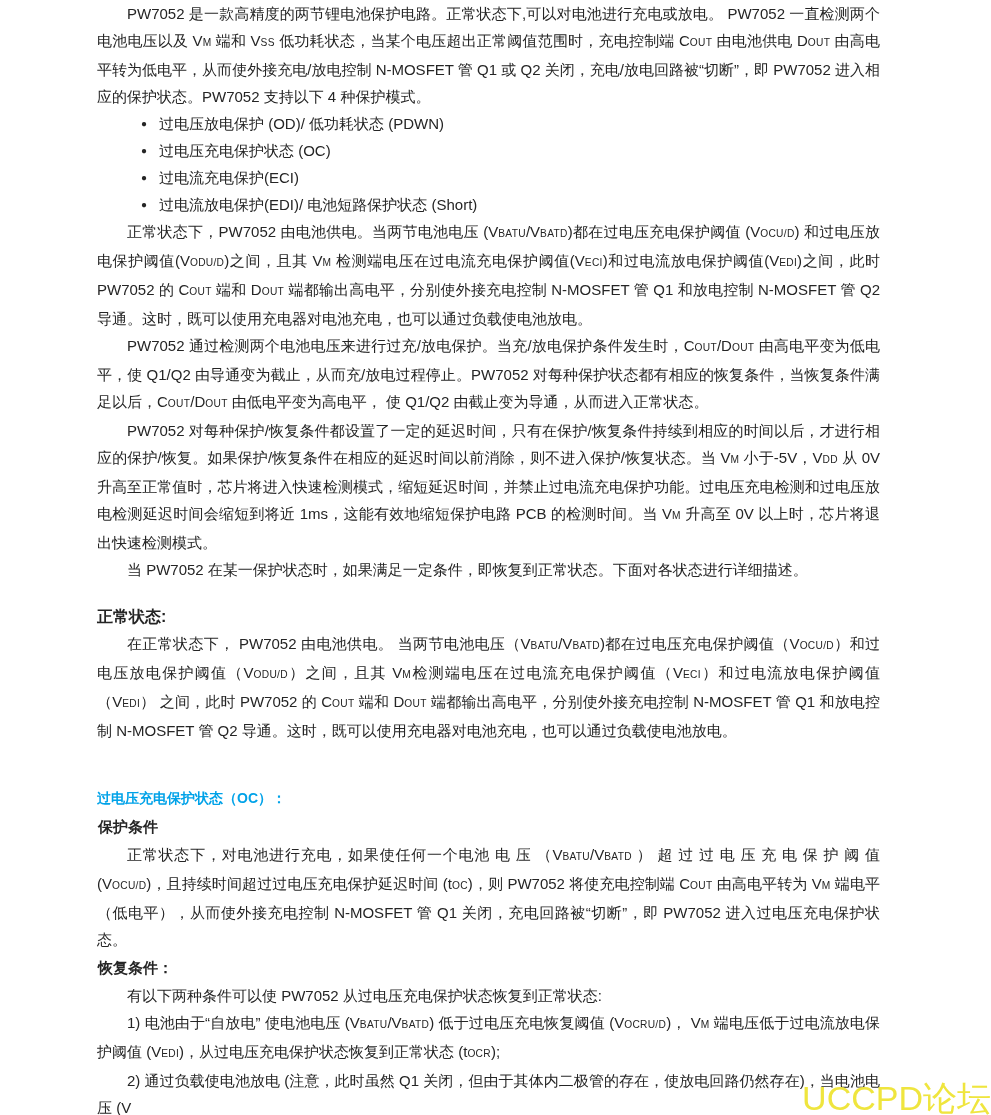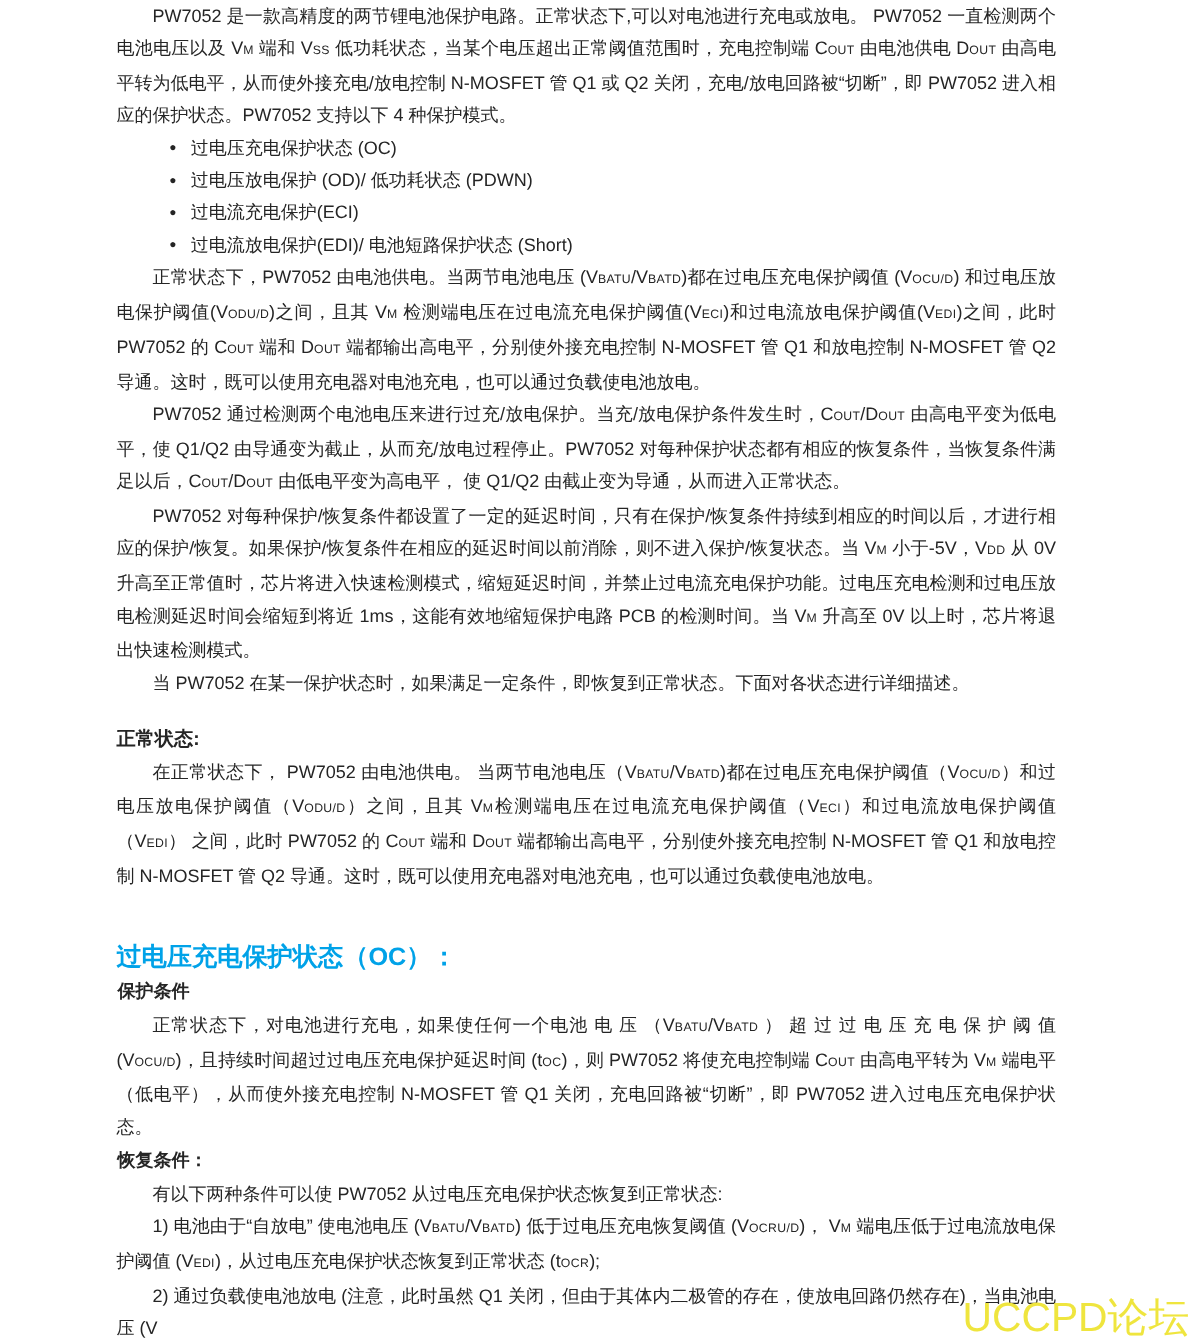--- a/index.html
+++ b/index.html
@@ -16,38 +16,38 @@
   }
   .para {
     margin:0; font-size:15px; line-height:27px; text-align:justify;
     text-indent:2em; word-break:break-word;
   }
   .sc { font-size:0.68em; letter-spacing:0.3px; }
   ul.modes { margin:0; padding:0 0 0 44px; }
   ul.modes li { list-style:none; font-size:15px; line-height:27px; }
   .blt { display:inline-block; width:18px; font-size:10px; vertical-align:2px; }
   h2.black { margin:20px 0 0; font-size:16px; line-height:27px; font-weight:bold; color:var(--text); }
-  h2.blue  { margin:40px 0 0; font-size:21px; line-height:28px; font-weight:bold; color:var(--accent); }
+  h2.blue  { margin:40px 0 0; font-size:14px; line-height:28px; font-weight:bold; color:var(--accent); }
   h3.sub   { margin:1px; font-size:15px; line-height:27px; font-weight:bold; color:var(--text); }
   .watermark {
     position:absolute; right:0; bottom:2px; font-size:34px; line-height:30px;
     color:var(--wm); white-space:nowrap;
   }
 </style>
 </head>
 <body>
 
 <div class="doc">
 
 
   <p class="para"><span>PW7052 是一款高精度的两节锂电池保护电路。正常状态下,可以对电池进行充电或放电。 PW7052 一直检测两个电池电压以及 V</span><span class="sc">M</span><span> 端和 V</span><span class="sc">SS</span><span> 低功耗状态，当某个电压超出正常阈值范围时，充电控制端 C</span><span class="sc">OUT</span><span> 由电池供电 D</span><span class="sc">OUT</span><span> 由高电平转为低电平，从而使外接充电/放电控制 N-MOSFET 管 Q1 或 Q2 关闭，充电/放电回路被“切断”，即 PW7052 进入相应的保护状态。PW7052 支持以下 4 种保护模式。</span></p>
 
   <ul class="modes">
+    <li><span class="blt">●</span><span>过电压放电保护 (OD)/ 低功耗状态 (PDWN)</span></li>
     <li><span class="blt">●</span><span>过电压充电保护状态 (OC)</span></li>
-    <li><span class="blt">●</span><span>过电压放电保护 (OD)/ 低功耗状态 (PDWN)</span></li>
     <li><span class="blt">●</span><span>过电流充电保护(ECI)</span></li>
     <li><span class="blt">●</span><span>过电流放电保护(EDI)/ 电池短路保护状态 (Short)</span></li>
   </ul>
 
   <p class="para"><span>正常状态下，PW7052 由电池供电。当两节电池电压 (V</span><span class="sc">BATU</span><span>/V</span><span class="sc">BATD</span><span>)都在过电压充电保护阈值 (V</span><span class="sc">OCU/D</span><span>) 和过电压放电保护阈值(V</span><span class="sc">ODU/D</span><span>)之间，且其 V</span><span class="sc">M</span><span> 检测端电压在过电流充电保护阈值(V</span><span class="sc">ECI</span><span>)和过电流放电保护阈值(V</span><span class="sc">EDI</span><span>)之间，此时 PW7052 的 C</span><span class="sc">OUT</span><span> 端和 D</span><span class="sc">OUT</span><span> 端都输出高电平，分别使外接充电控制 N-MOSFET 管 Q1 和放电控制 N-MOSFET 管 Q2 导通。这时，既可以使用充电器对电池充电，也可以通过负载使电池放电。</span></p>
   <p class="para"><span>PW7052 通过检测两个电池电压来进行过充/放电保护。当充/放电保护条件发生时，C</span><span class="sc">OUT</span><span>/D</span><span class="sc">OUT</span><span> 由高电平变为低电平，使 Q1/Q2 由导通变为截止，从而充/放电过程停止。PW7052 对每种保护状态都有相应的恢复条件，当恢复条件满足以后，C</span><span class="sc">OUT</span><span>/D</span><span class="sc">OUT</span><span> 由低电平变为高电平， 使 Q1/Q2 由截止变为导通，从而进入正常状态。</span></p>
   <p class="para"><span>PW7052 对每种保护/恢复条件都设置了一定的延迟时间，只有在保护/恢复条件持续到相应的时间以后，才进行相应的保护/恢复。如果保护/恢复条件在相应的延迟时间以前消除，则不进入保护/恢复状态。当 V</span><span class="sc">M</span><span> 小于-5V，V</span><span class="sc">DD</span><span> 从 0V 升高至正常值时，芯片将进入快速检测模式，缩短延迟时间，并禁止过电流充电保护功能。过电压充电检测和过电压放电检测延迟时间会缩短到将近 1ms，这能有效地缩短保护电路 PCB 的检测时间。当 V</span><span class="sc">M</span><span> 升高至 0V 以上时，芯片将退出快速检测模式。</span></p>
   <p class="para"><span>当 PW7052 在某一保护状态时，如果满足一定条件，即恢复到正常状态。下面对各状态进行详细描述。</span></p>
 
   <h2 class="black">正常状态:</h2>

